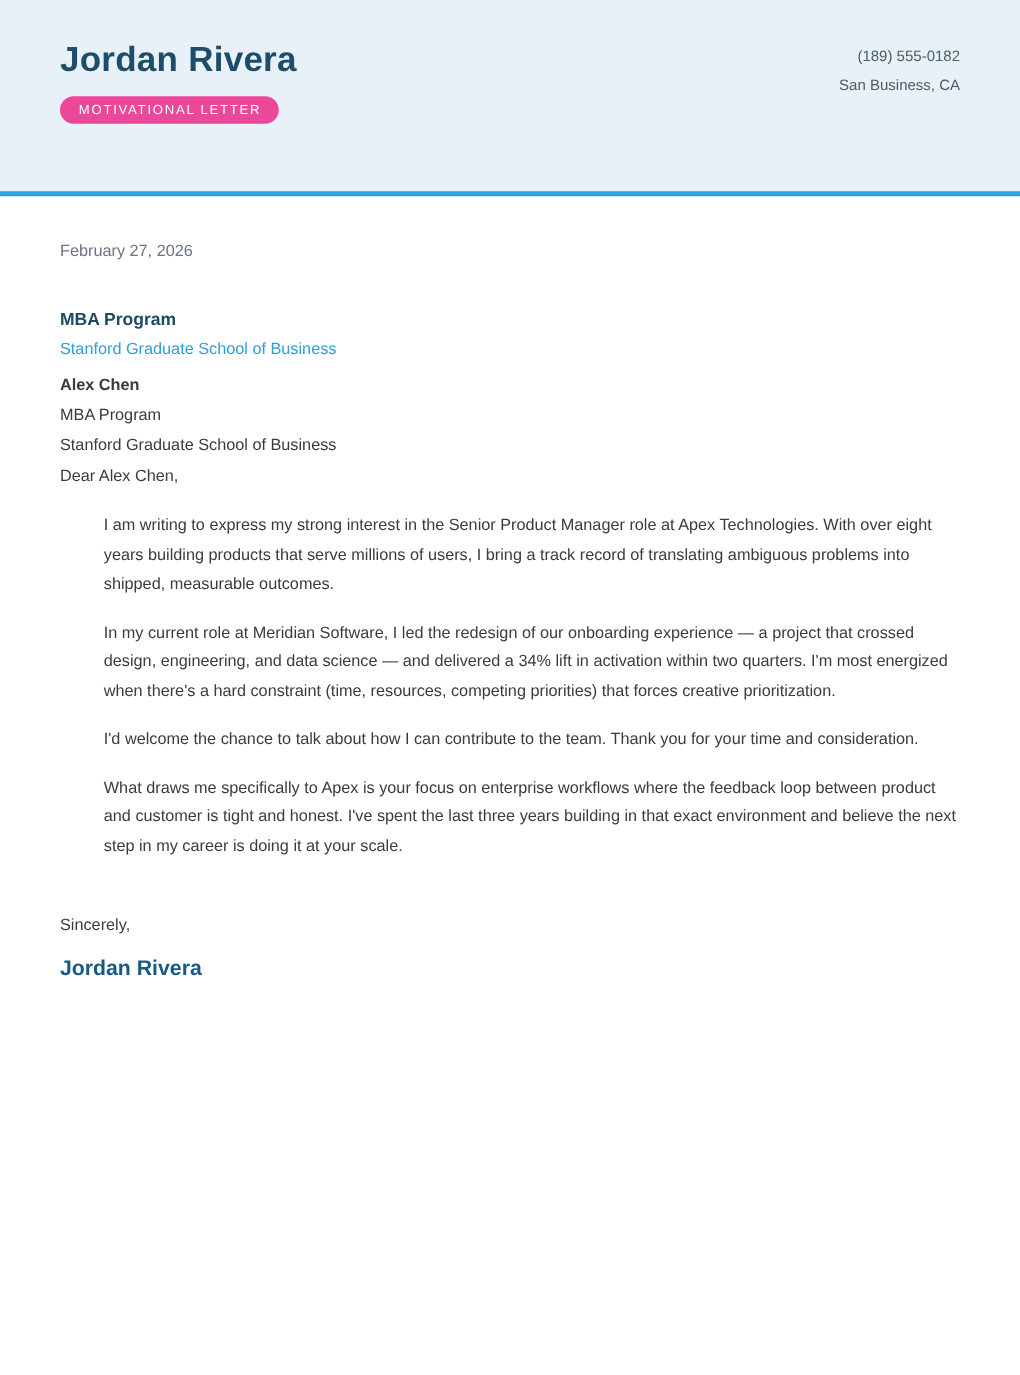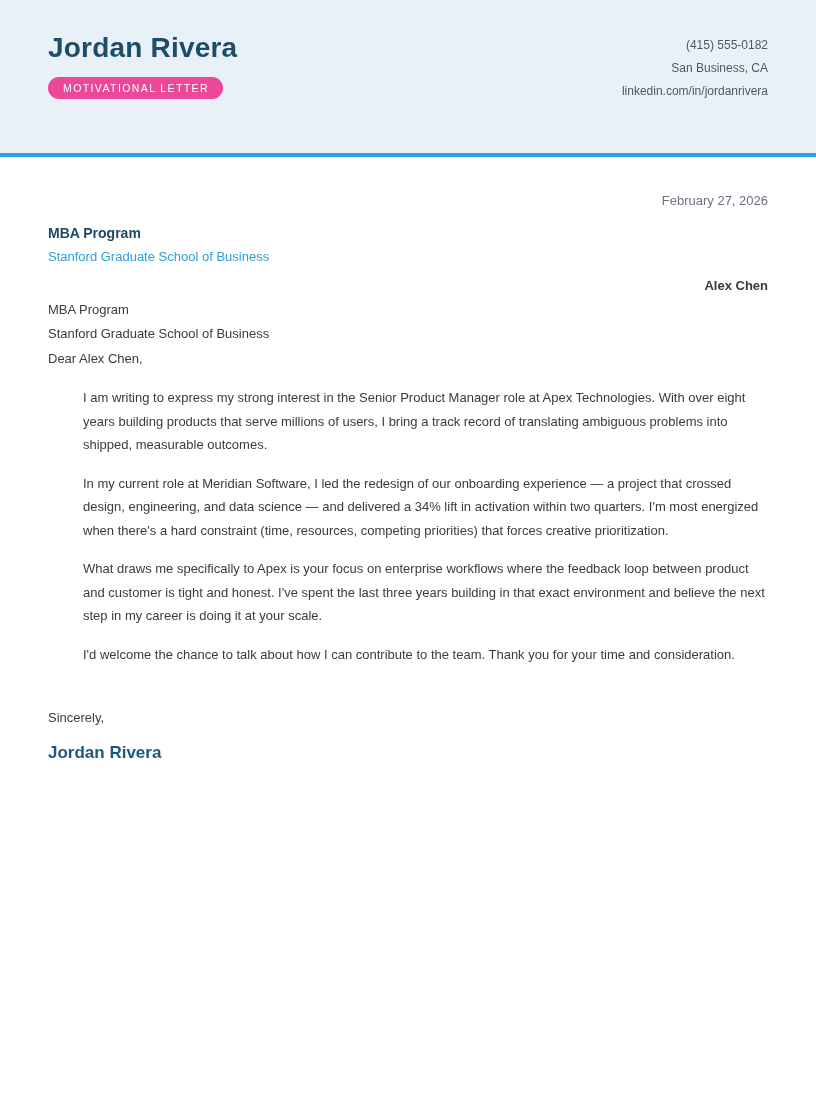--- a/index.html
+++ b/index.html
@@ -54,43 +54,42 @@
   
   .content {
     padding: 36px 48px 0 48px;
     font-size: 13px;
     color: #3b3b3b;
   }
   .date {
     color: #6b7280;
     font-size: 13px;
     line-height: 16px;
-    margin-bottom: 16px;
-    text-align: right;
+    margin-bottom: 38px;
   }
   .recipient-program {
     color: #1e4a63;
     font-size: 14px;
     font-weight: 700;
     line-height: 17px;
     margin-bottom: 7px;
   }
   .recipient-school {
     color: #2e9fd9;
     font-size: 13px;
     line-height: 16px;
     margin-bottom: 13px;
   }
   .recipient-line {
     font-size: 13px;
     line-height: 16px;
     margin-bottom: 8px;
     color: #3b3b3b;
   }
-  .recipient-name { font-weight: 700; text-align: right; }
+  .recipient-name { font-weight: 700; }
   .salutation {
     margin-bottom: 19px;
     line-height: 17px;
   }
   .para {
     line-height: 23.5px;
     margin-bottom: 15px;
     color: #3b3b3b;
     margin-left: 35px;
   }
@@ -110,44 +109,43 @@
 <body>
 
 <div class="page">
 
   <div class="header">
     <div>
       <div class="name-title">Jordan Rivera</div>
       <span class="doc-type-badge">MOTIVATIONAL LETTER</span>
     </div>
     <div class="contact">
-      <div>(415) 555-0182</div>
+      <div>(189) 555-0182</div>
       <div>San Business, CA</div>
-      <div>linkedin.com/in/jordanrivera</div>
     </div>
   </div>
 
   <div class="content">
 
     <div class="date">February 27, 2026</div>
 
     <div>
       <div class="recipient-program">MBA Program</div>
       <div class="recipient-school">Stanford Graduate School of Business</div>
       <div class="recipient-line recipient-name">Alex Chen</div>
       <div class="recipient-line">MBA Program</div>
       <div class="recipient-line">Stanford Graduate School of Business</div>
     </div>
 
     <div class="salutation">Dear Alex Chen,</div>
 
     <p class="para">I am writing to express my strong interest in the Senior Product Manager role at Apex Technologies. With over eight years building products that serve millions of users, I bring a track record of translating ambiguous problems into shipped, measurable outcomes.</p>
     <p class="para">In my current role at Meridian Software, I led the redesign of our onboarding experience — a project that crossed design, engineering, and data science — and delivered a 34% lift in activation within two quarters. I'm most energized when there's a hard constraint (time, resources, competing priorities) that forces creative prioritization.</p>
+    <p class="para">I'd welcome the chance to talk about how I can contribute to the team. Thank you for your time and consideration.</p>
     <p class="para">What draws me specifically to Apex is your focus on enterprise workflows where the feedback loop between product and customer is tight and honest. I've spent the last three years building in that exact environment and believe the next step in my career is doing it at your scale.</p>
-    <p class="para">I'd welcome the chance to talk about how I can contribute to the team. Thank you for your time and consideration.</p>
 
     <div class="closing">Sincerely,</div>
 
     <div class="signature-name">Jordan Rivera</div>
 
   </div>
 
 </div>
 
 </body></html>

